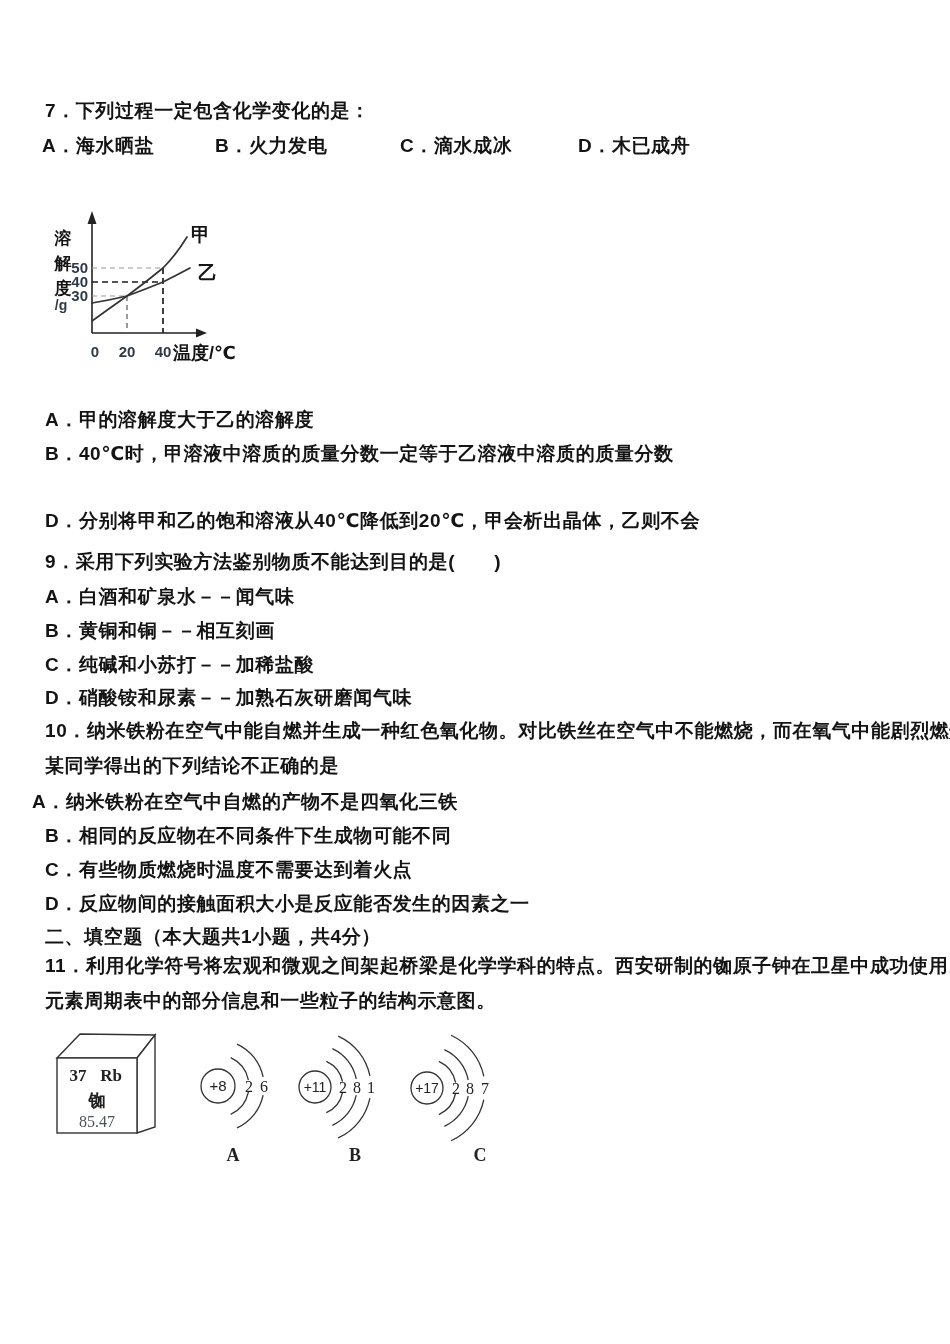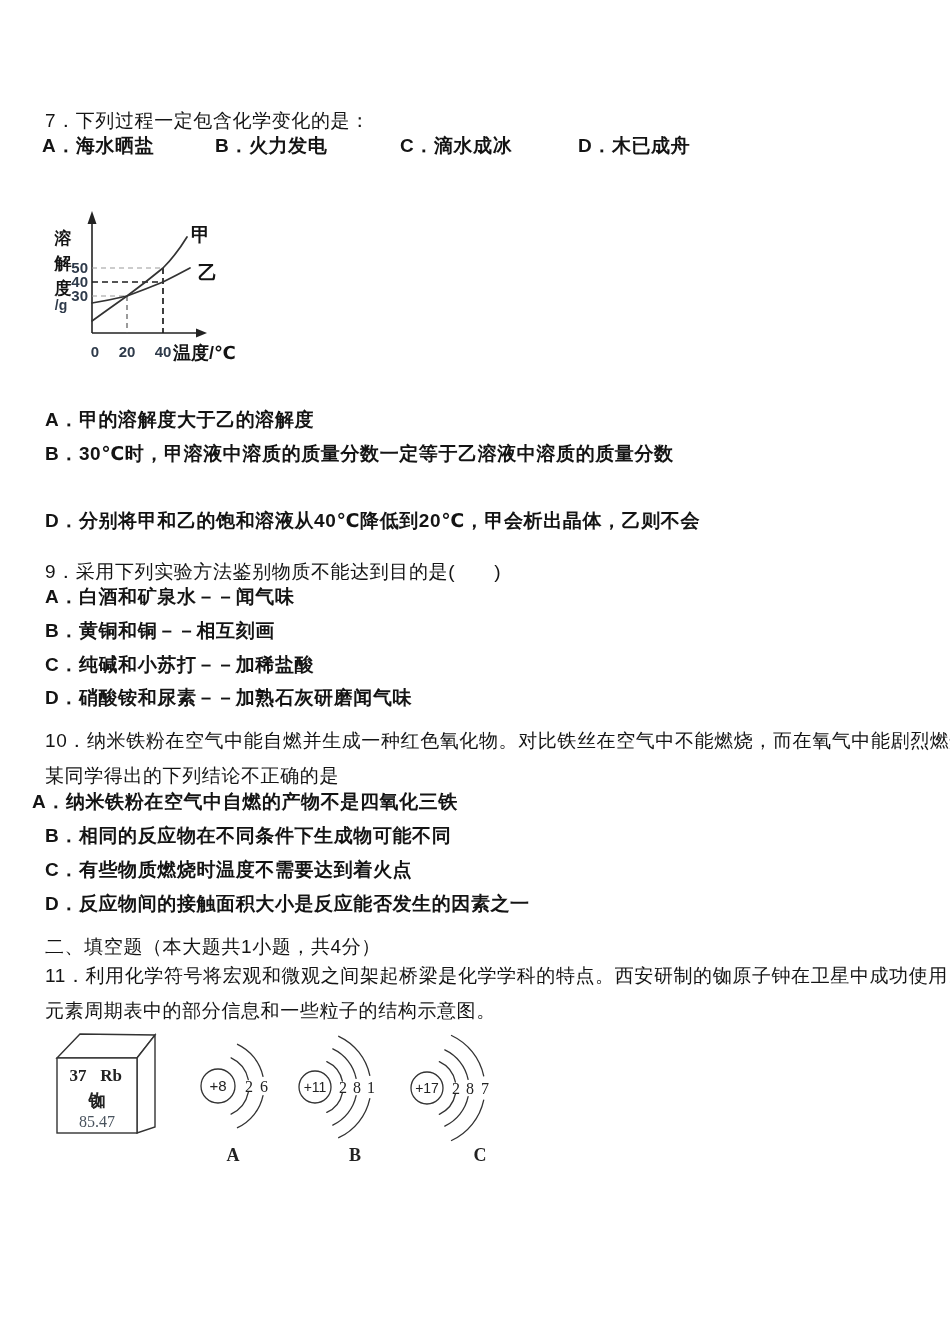--- a/index.html
+++ b/index.html
@@ -1,19 +1,19 @@
 <!DOCTYPE html>
 <html><head>
 <meta charset="utf-8">
 <style>
   html,body{margin:0;padding:0;background:#ffffff;}
   #page{position:relative;width:950px;height:1344px;background:#ffffff;overflow:hidden;
         font-family:"Liberation Sans","DejaVu Sans",sans-serif;color:#141414;}
-  .line{position:absolute;left:45px;font-size:19px;font-weight:400;letter-spacing:0.6px;
-        white-space:nowrap;color:#141414;margin-top:10px;}
+  .line{position:absolute;left:45px;font-size:19px;font-weight:700;letter-spacing:0.6px;
+        white-space:nowrap;color:#141414;}
   .opt{position:absolute;font-size:19px;font-weight:700;letter-spacing:0.6px;white-space:nowrap;text-align:center;}
   svg text{font-family:"Liberation Sans","DejaVu Sans",sans-serif;}
   .serif{font-family:"Liberation Serif","DejaVu Serif",serif;}
   .axis{stroke:#222;stroke-width:1.6;fill:none;}
   .curve{stroke:#333;stroke-width:1.7;fill:none;stroke-linecap:round;}
   .dash-light{stroke:#9a9a9a;stroke-width:1.2;stroke-dasharray:5 4;fill:none;}
   .dash-mid{stroke:#666;stroke-width:1.3;stroke-dasharray:5 4;fill:none;}
   .dash-dark{stroke:#1d1d1d;stroke-width:1.7;stroke-dasharray:6 4;fill:none;}
   .atomline{stroke:#333;stroke-width:1.3;fill:none;stroke-linecap:round;}
   .cubeline{stroke:#333;stroke-width:1.4;fill:#ffffff;}
@@ -59,21 +59,21 @@
     <text x="92" y="149" font-size="15" font-weight="700" text-anchor="middle" fill="#2e3a4a">20</text>
     <text x="128" y="149" font-size="15" font-weight="700" text-anchor="middle" fill="#2e3a4a">40</text>
 
     <text x="138" y="151" font-size="18" font-weight="700" fill="#141414">温度/℃</text>
 
     <text x="156" y="33" font-size="19" font-weight="700" fill="#141414">甲</text>
     <text x="163" y="71" font-size="19" font-weight="700" fill="#141414">乙</text>
   </svg>
 
   <div class="opt" style="top:407px;left:45px">A．甲的溶解度大于乙的溶解度</div>
-  <div class="opt" style="top:441px;left:45px">B．30℃时，甲溶液中溶质的质量分数一定等于乙溶液中溶质的质量分数</div>
+  <div class="opt" style="top:441px;left:45px">B．40℃时，甲溶液中溶质的质量分数一定等于乙溶液中溶质的质量分数</div>
   <div class="opt" style="top:508px;left:45px">D．分别将甲和乙的饱和溶液从40℃降低到20℃，甲会析出晶体，乙则不会</div>
 
   <div class="line" style="top:549px">9．采用下列实验方法鉴别物质不能达到目的是(　　)</div>
   <div class="opt" style="top:584px;left:45px">A．白酒和矿泉水－－闻气味</div>
   <div class="opt" style="top:618px;left:45px">B．黄铜和铜－－相互刻画</div>
   <div class="opt" style="top:685px;left:45px">D．硝酸铵和尿素－－加熟石灰研磨闻气味</div>
   <div class="opt" style="top:652px;left:45px">C．纯碱和小苏打－－加稀盐酸</div>
 
   <div class="line" style="top:718px">10．纳米铁粉在空气中能自燃并生成一种红色氧化物。对比铁丝在空气中不能燃烧，而在氧气中能剧烈燃烧的事实，</div>
   <div class="line" style="top:753px">某同学得出的下列结论不正确的是</div>

